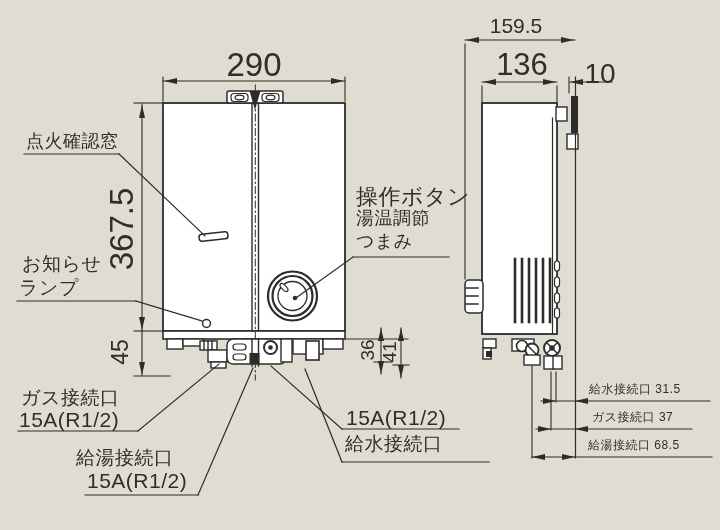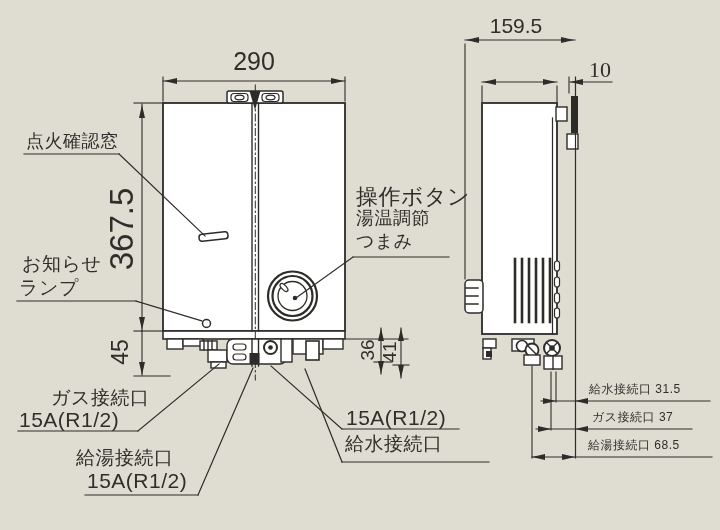--- a/index.html
+++ b/index.html
@@ -207,36 +207,37 @@
       <line x1="536" y1="429" x2="692" y2="429"></line>
       <polygon points="551,429 538,426 538,432" fill="#2e2c28" stroke="none"></polygon>
       <polygon points="575,429 588,426 588,432" fill="#2e2c28" stroke="none"></polygon>
       <line x1="532" y1="457" x2="712" y2="457"></line>
       <polygon points="532,457 545,454 545,460" fill="#2e2c28" stroke="none"></polygon>
       <polygon points="575,457 562,454 562,460" fill="#2e2c28" stroke="none"></polygon>
     </g>
   </g>
 </svg>
 
-<div class="txt num" style="left:204px;top:47px;width:100px;font-size:25px;">290</div>
+<div class="txt num" style="left:204px;top:47px;width:100px;font-size:33px;">290</div>
 <div class="txt num rot" style="left:61px;top:212px;width:120px;height:34px;font-size:33px;">367.5</div>
 <div class="txt num rot" style="left:90px;top:340px;width:60px;height:24px;font-size:23px;">45</div>
 <div class="txt num rot" style="left:347px;top:340px;width:40px;height:20px;font-size:19px;">36</div>
 <div class="txt num rot" style="left:369px;top:342px;width:40px;height:20px;font-size:19px;">41</div>
 
 <div class="txt num" style="left:466px;top:14px;width:100px;font-size:21px;">159.5</div>
-<div class="txt num" style="left:575px;top:58px;width:50px;font-size:22px;font-family:Liberation Serif, serif;">10</div>
+<div class="txt num" style="left:472px;top:48px;width:100px;font-size:31px;">136</div>
+<div class="txt num" style="left:575px;top:58px;width:50px;font-size:28px;">10</div>
 
 <div class="txt jp" style="left:26px;top:131px;font-size:18px;">点火確認窓</div>
 <div class="txt jp" style="left:22px;top:253px;">お知らせ</div>
 <div class="txt jp" style="left:19px;top:277px;">ランプ</div>
 <div class="txt jp" style="left:356px;top:185px;font-size:22px;">操作ボタン</div>
 <div class="txt jp" style="left:356px;top:208px;font-size:18px;">湯温調節</div>
 <div class="txt jp" style="left:356px;top:231px;font-size:18px;text-align:right;">つまみ</div>
-<div class="txt jp" style="left:21px;top:387px;margin-left:30px;">ガス接続口</div>
+<div class="txt jp" style="left:21px;top:387px;">ガス接続口</div>
 <div class="txt spec" style="left:19px;top:408px;">15A(R1/2)</div>
 <div class="txt jp" style="left:76px;top:447px;">給湯接続口</div>
 <div class="txt spec" style="left:87px;top:469px;">15A(R1/2)</div>
 <div class="txt jp" style="left:345px;top:385px;margin-top:48px;">給水接続口</div>
 <div class="txt spec" style="left:346px;top:406px;">15A(R1/2)</div>
 
 <div class="txt cap" style="left:589px;top:383px;">給水接続口 31.5</div>
 <div class="txt cap" style="left:592px;top:411px;">ガス接続口 37</div>
 <div class="txt cap" style="left:588px;top:439px;">給湯接続口 68.5</div>
 

